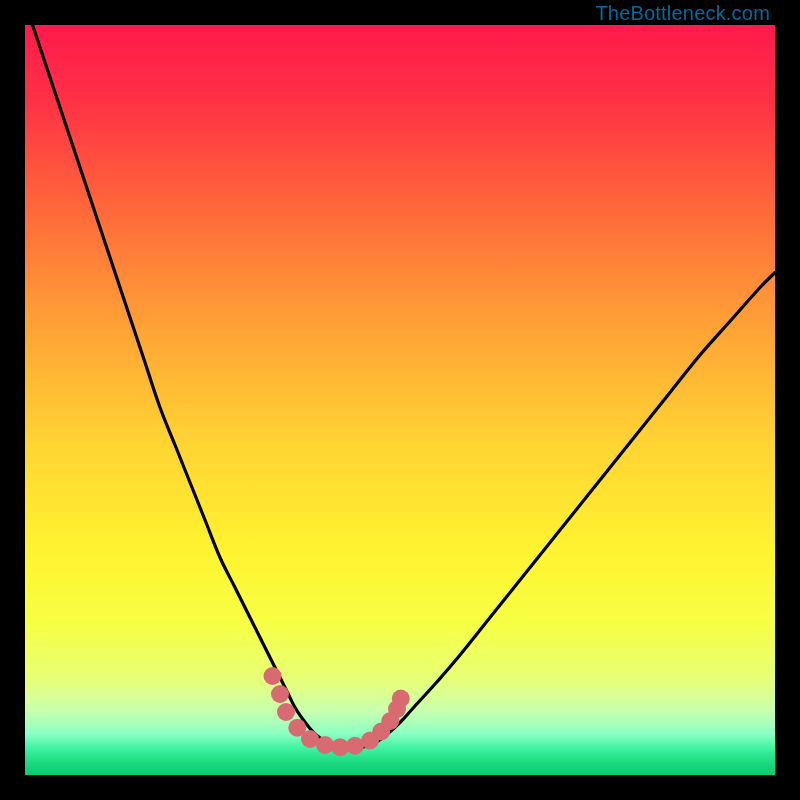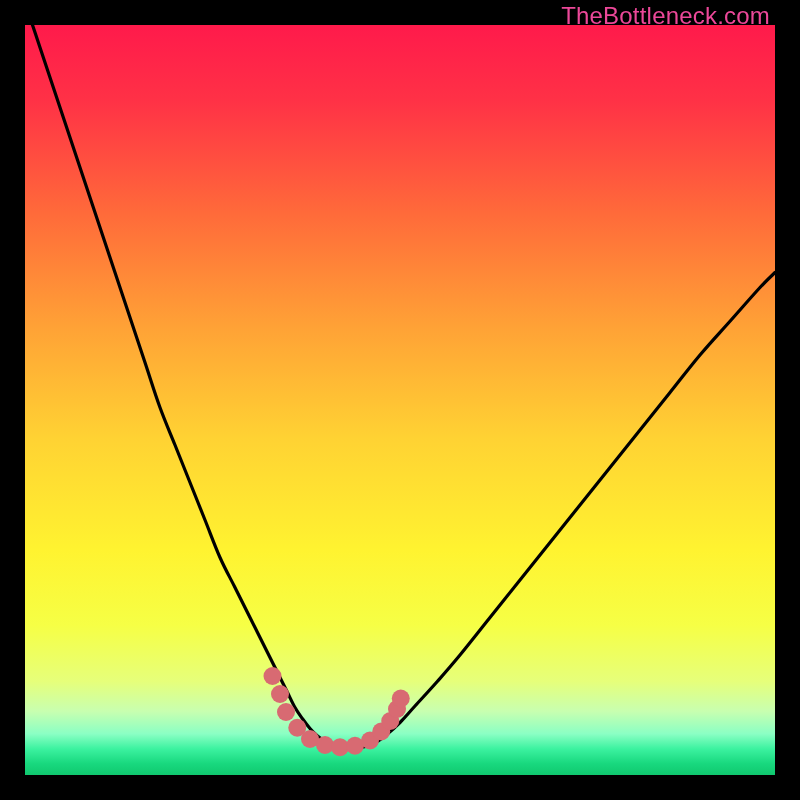--- a/index.html
+++ b/index.html
@@ -23,22 +23,22 @@
     position: absolute;
     left: 0;
     top: 0;
     width: 750px;
     height: 750px;
   }
   .watermark {
     position: absolute;
     top: 2px;
     right: 30px;
-    color: #ec4899;
-    font-size: 24px;
+    color: #0369a1;
+    font-size: 20px;
     font-weight: 500;
     letter-spacing: 0.2px;
     user-select: none;
   }
 </style>
 </head>
 <body>
 
 <div class="frame">
   <svg class="plot" viewBox="0 0 750 750" preserveAspectRatio="none">

